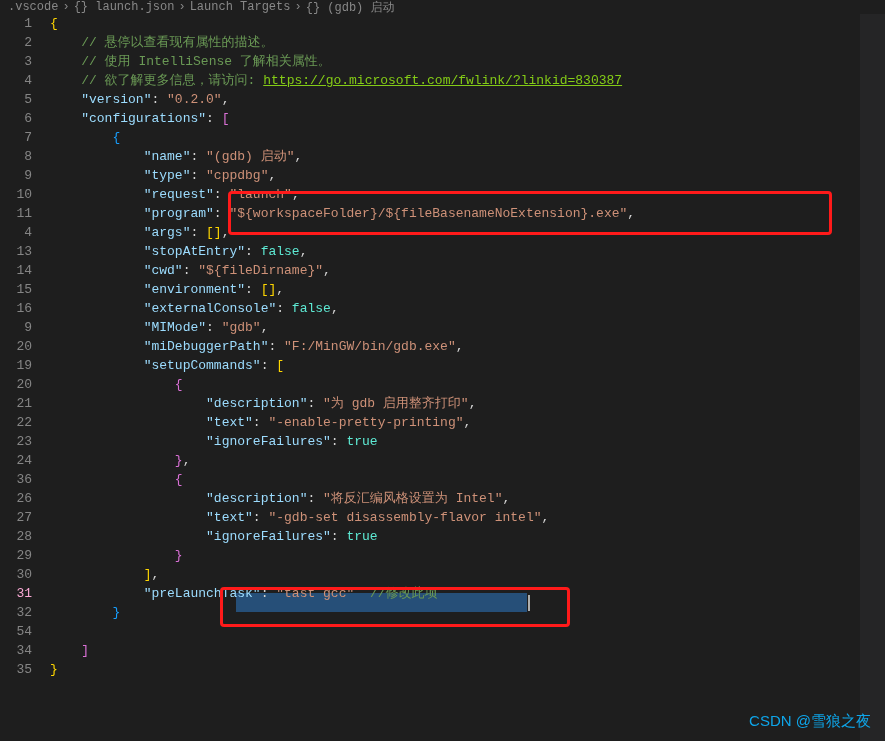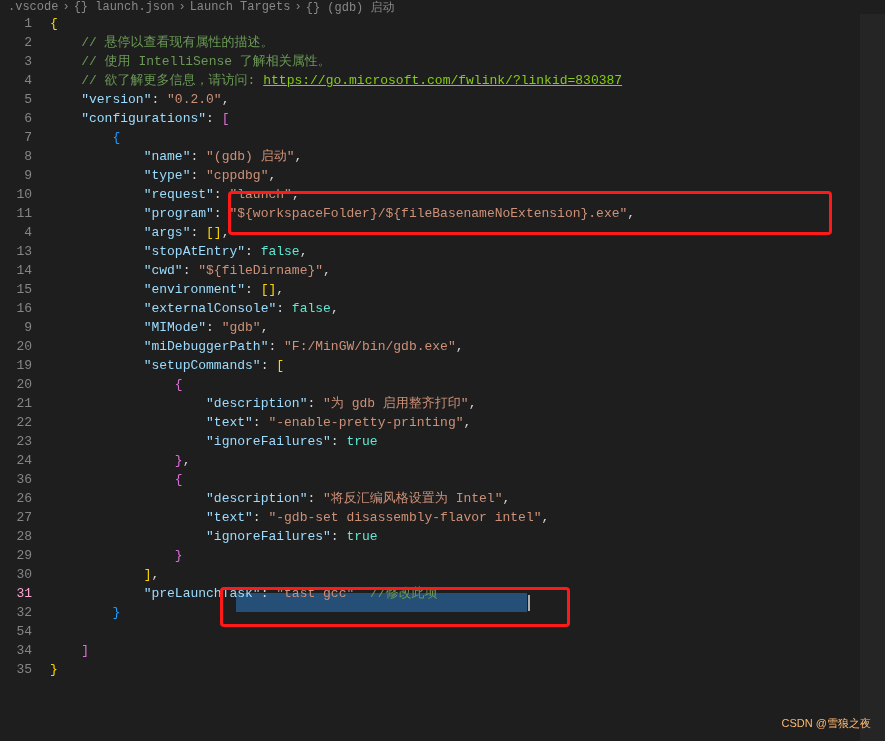--- a/index.html
+++ b/index.html
@@ -77,22 +77,22 @@
       background: #aeafad;
       left: 478px;
       top: 581px;
       z-index: 5;
     }
     .line span { position: relative; z-index: 1; }
     .watermark {
       position: absolute;
       right: 14px;
       bottom: 10px;
-      color: #fdba74;
-      font-size: 11px;
+      color: #0ea5e9;
+      font-size: 15px;
       font-family: sans-serif;
       z-index: 20;
       margin-left: 24px;
     }
     .minimap {
       position: absolute;
       right: 0; top: 14px;
       width: 25px;
       height: 100%;
       background: #252526;

